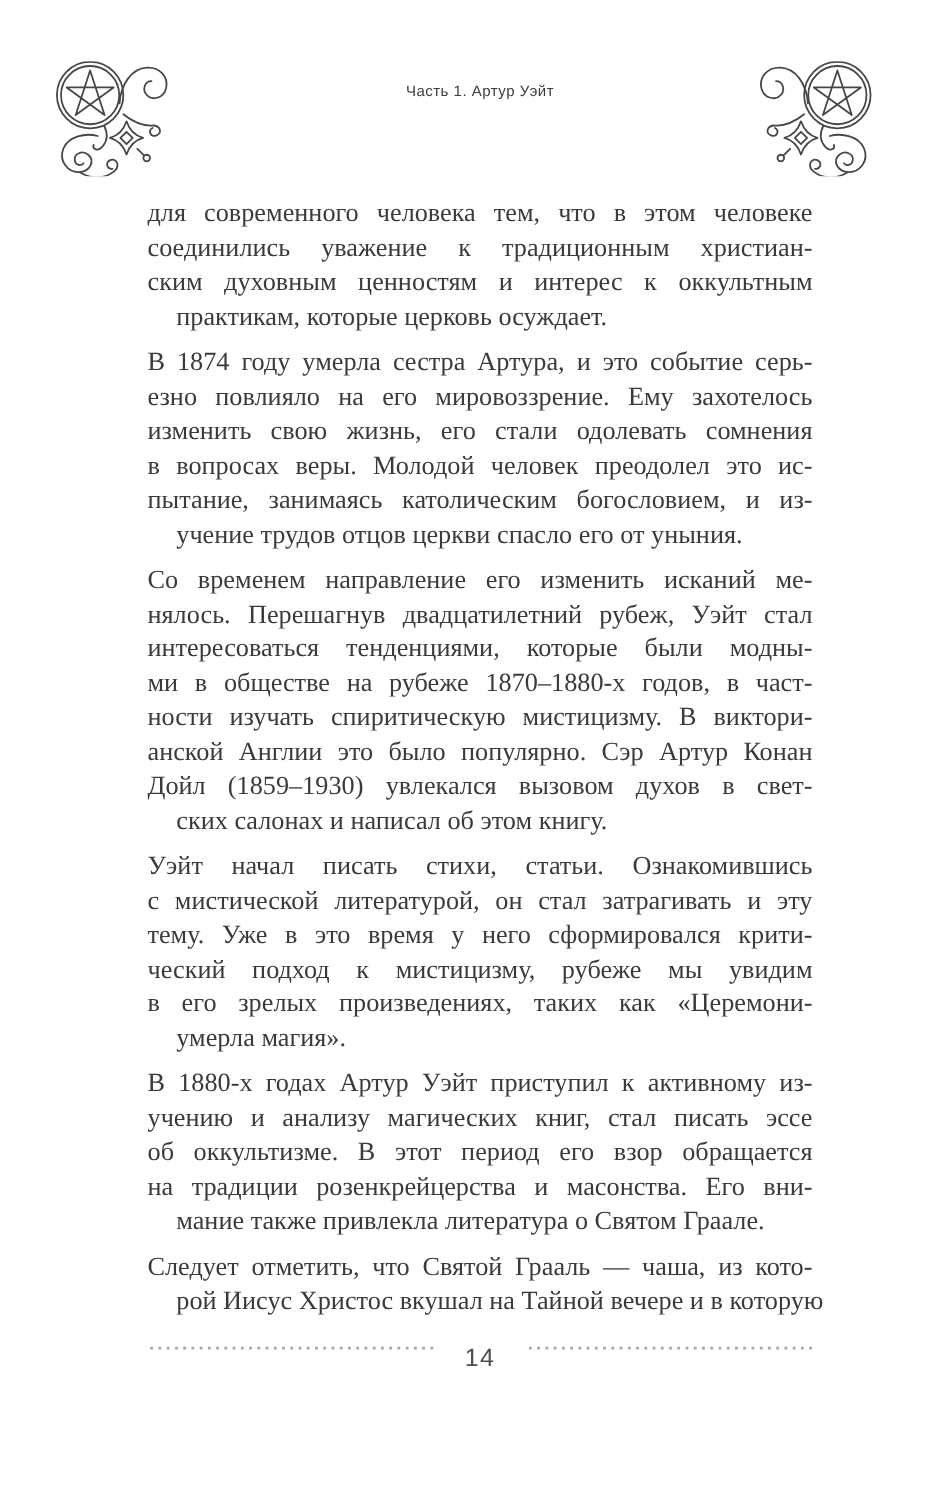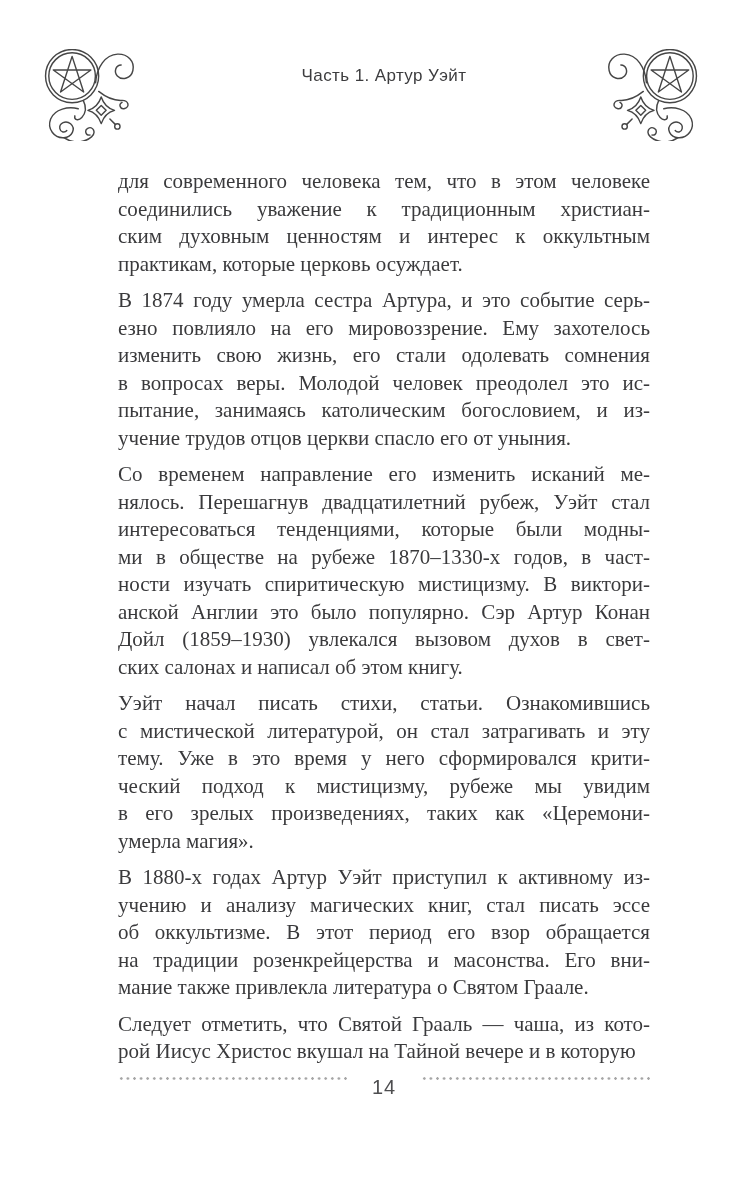--- a/index.html
+++ b/index.html
@@ -25,44 +25,44 @@
   .ornament.right svg { transform: scaleX(-1); }
 
   
   .running-head {
     position: absolute;
     top: 66px;
     left: 118px;
     width: 532px;
     text-align: center;
     font-family: "Liberation Sans", sans-serif;
-    font-size: 17px;
+    font-size: 12px;
     letter-spacing: 0.4px;
     color: #3c3c3e;
   }
 
   
   .body-text {
     position: absolute;
-    top: 168px;
+    top: 157px;
     left: 118px;
     width: 532px;
     font-size: 21px;
     line-height: 27.5px;
     color: #3a3a3c;
   }
   .paragraph { margin: 0 0 9px 0; }
   .paragraph:last-child { margin-bottom: 0; font-family: Liberation Serif, serif; }
   .line {
     white-space: nowrap;
     text-align: justify;
     text-align-last: justify;
     text-justify: inter-word;
   }
-  .line.last { text-align-last: left; }
+  .line.last { text-align-last: left; margin-left: 23px; }
 
   
   .footer {
     position: absolute;
     top: 1076px;
     left: 118px;
     width: 532px;
     height: 28px;
     display: flex;
     gap: 25px;
@@ -134,21 +134,21 @@
         <div class="line">езно повлияло на его мировоззрение. Ему захотелось</div>
         <div class="line">изменить свою жизнь, его стали одолевать сомнения</div>
         <div class="line">в вопросах веры. Молодой человек преодолел это ис-</div>
         <div class="line">пытание, занимаясь католическим богословием, и из-</div>
         <div class="line last">учение трудов отцов церкви спасло его от уныния.</div>
       </div>
       <div class="paragraph">
         <div class="line">Со временем направление его изменить исканий ме-</div>
         <div class="line">нялось. Перешагнув двадцатилетний рубеж, Уэйт стал</div>
         <div class="line">интересоваться тенденциями, которые были модны-</div>
-        <div class="line">ми в обществе на рубеже 1870–1330-х годов, в част-</div>
+        <div class="line">ми в обществе на рубеже 1870–1880-х годов, в част-</div>
         <div class="line">ности изучать спиритическую мистицизму. В виктори-</div>
         <div class="line">анской Англии это было популярно. Сэр Артур Конан</div>
         <div class="line">Дойл (1859–1930) увлекался вызовом духов в свет-</div>
         <div class="line last">ских салонах и написал об этом книгу.</div>
       </div>
       <div class="paragraph">
         <div class="line">Уэйт начал писать стихи, статьи. Ознакомившись</div>
         <div class="line">с мистической литературой, он стал затрагивать и эту</div>
         <div class="line">тему. Уже в это время у него сформировался крити-</div>
         <div class="line">ческий подход к мистицизму, рубеже мы увидим</div>

